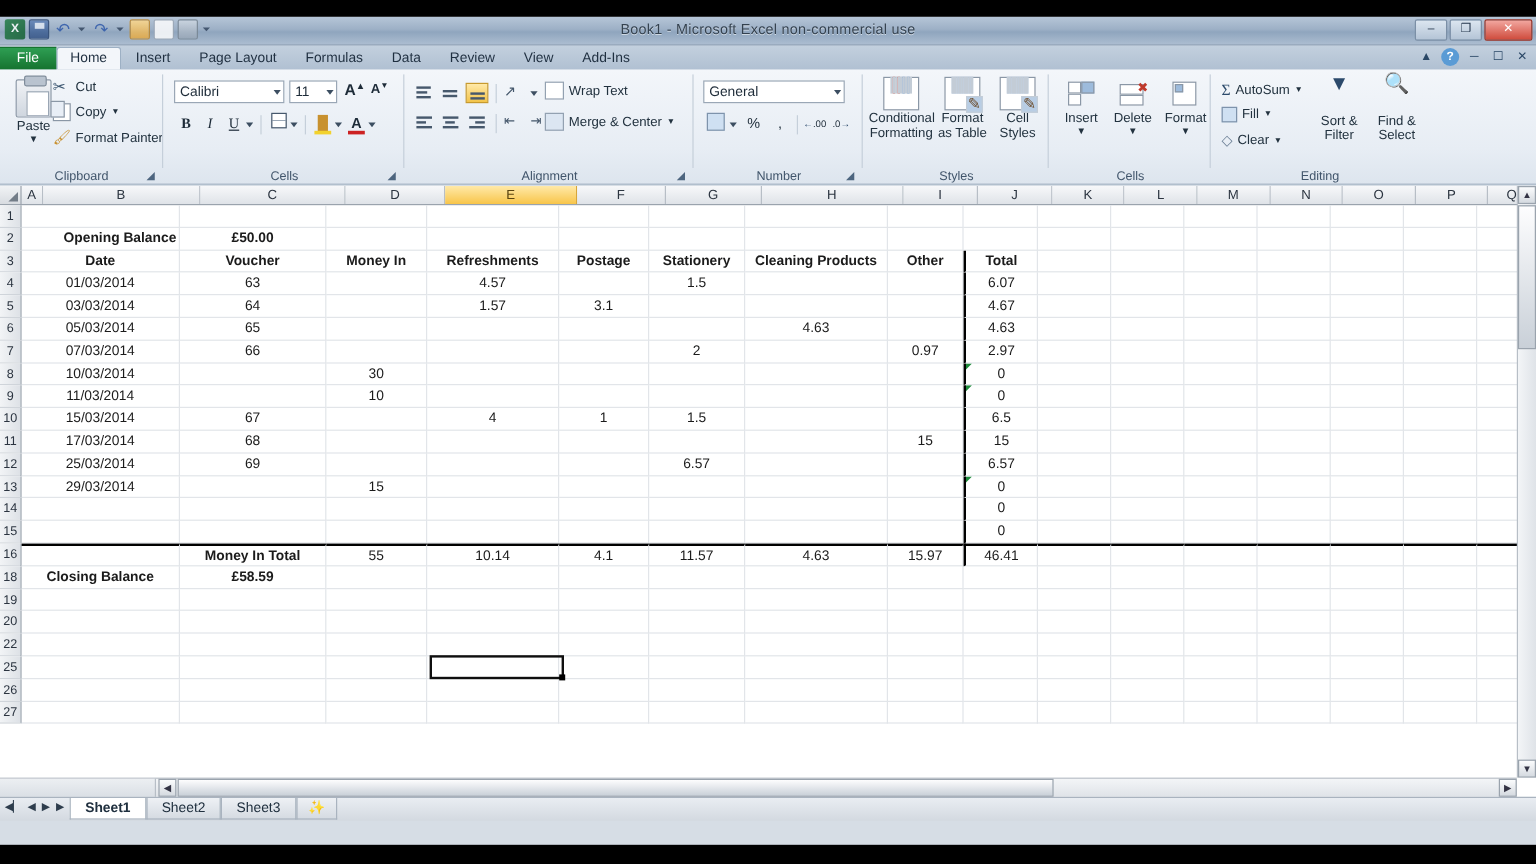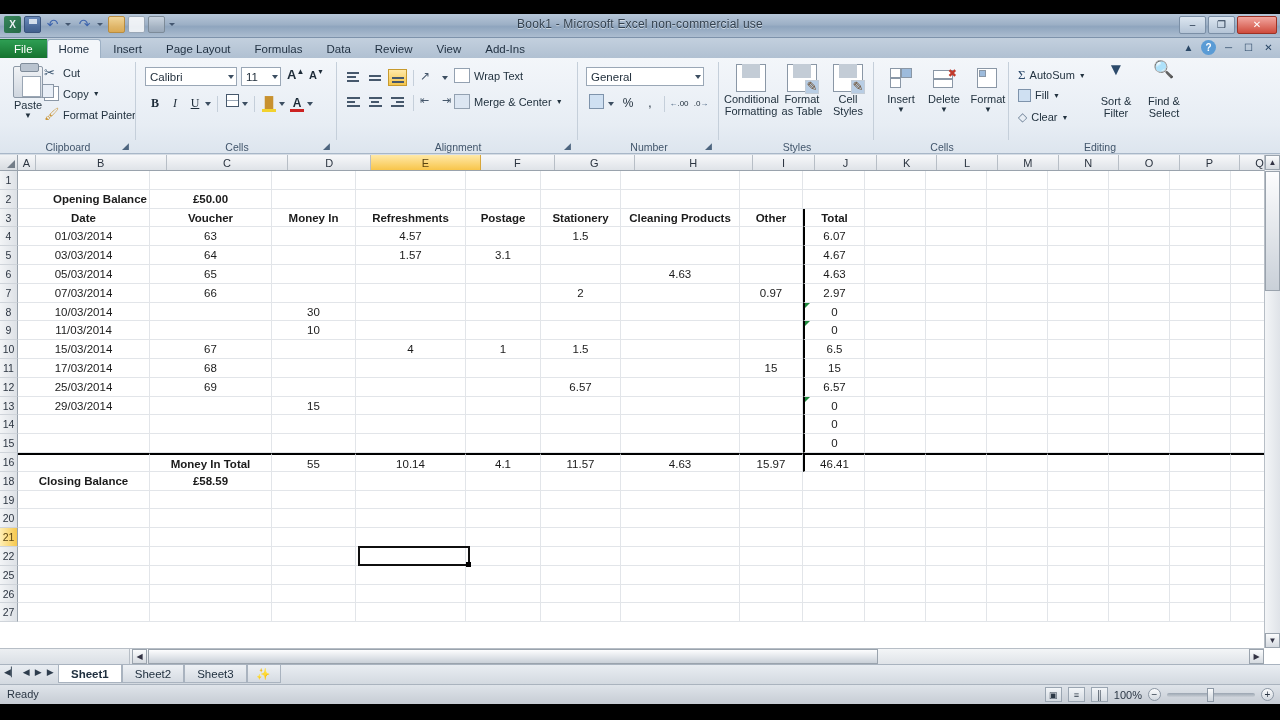--- a/index.html
+++ b/index.html
@@ -849,39 +849,20 @@
           <div class="cell" style="width: 62px;"></div>
           <div class="cell" style="width: 61px;"></div>
           <div class="cell" style="width: 61px;"></div>
           <div class="cell" style="width: 61px;"></div>
           <div class="cell" style="width: 61px;"></div>
           <div class="cell" style="width: 61px;"></div>
           <div class="cell" style="width: 61px;"></div>
           <div class="cell" style="width: 40px;"></div>
         </div>
         <div class="grow">
-          <div class="rh sel">21</div>
-          <div class="cell" style="width: 132px;"></div>
-          <div class="cell" style="width: 122px;"></div>
-          <div class="cell" style="width: 84px;"></div>
-          <div class="cell" style="width: 110px;"></div>
-          <div class="cell" style="width: 75px;"></div>
-          <div class="cell" style="width: 80px;"></div>
-          <div class="cell" style="width: 119px;"></div>
-          <div class="cell" style="width: 63px;"></div>
-          <div class="cell" style="width: 62px;"></div>
-          <div class="cell" style="width: 61px;"></div>
-          <div class="cell" style="width: 61px;"></div>
-          <div class="cell" style="width: 61px;"></div>
-          <div class="cell" style="width: 61px;"></div>
-          <div class="cell" style="width: 61px;"></div>
-          <div class="cell" style="width: 61px;"></div>
-          <div class="cell" style="width: 40px;"></div>
-        </div>
-        <div class="grow">
           <div class="rh">22</div>
           <div class="cell" style="width: 132px;"></div>
           <div class="cell" style="width: 122px;"></div>
           <div class="cell" style="width: 84px;"></div>
           <div class="cell" style="width: 110px;"></div>
           <div class="cell" style="width: 75px;"></div>
           <div class="cell" style="width: 80px;"></div>
           <div class="cell" style="width: 119px;"></div>
           <div class="cell" style="width: 63px;"></div>
           <div class="cell" style="width: 62px;"></div>
@@ -978,28 +959,14 @@
       <span>▶▕</span>
     </div>
     <div class="stabs">
       <div class="stab active">Sheet1</div>
       <div class="stab">Sheet2</div>
       <div class="stab">Sheet3</div>
       <div class="stab add">✨</div>
     </div>
   </div>
 
-  <div class="statusbar">
-    <div class="stleft">Ready</div>
-    <div class="stright">
-      <span class="vbtn act">▣</span>
-      <span class="vbtn">≡</span>
-      <span class="vbtn">║</span>
-      <span>100%</span>
-      <span class="zpm">−</span>
-      <span class="zslider">
-          <span class="zthumb"></span>
-        </span>
-      <span class="zpm">+</span>
-    </div>
-  </div>
 
 </div>
 
 </body></html>

